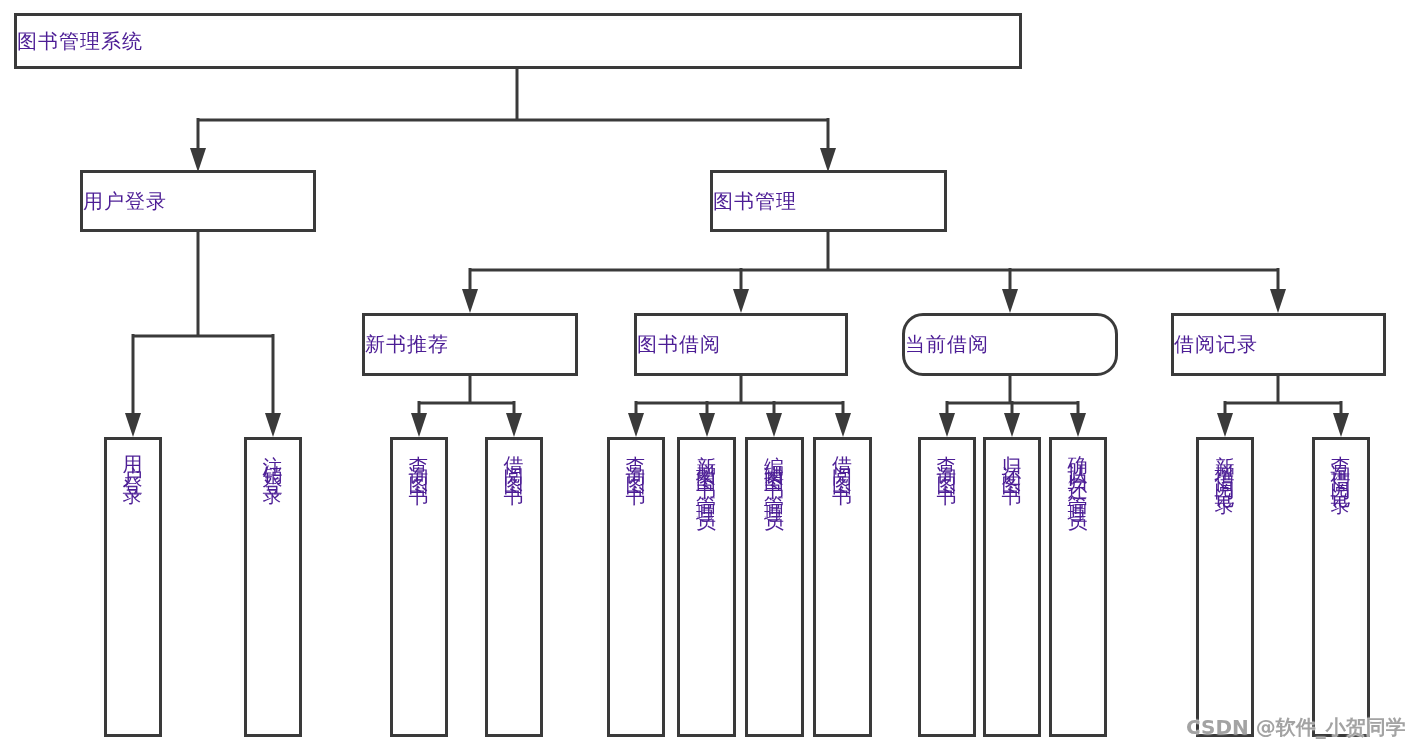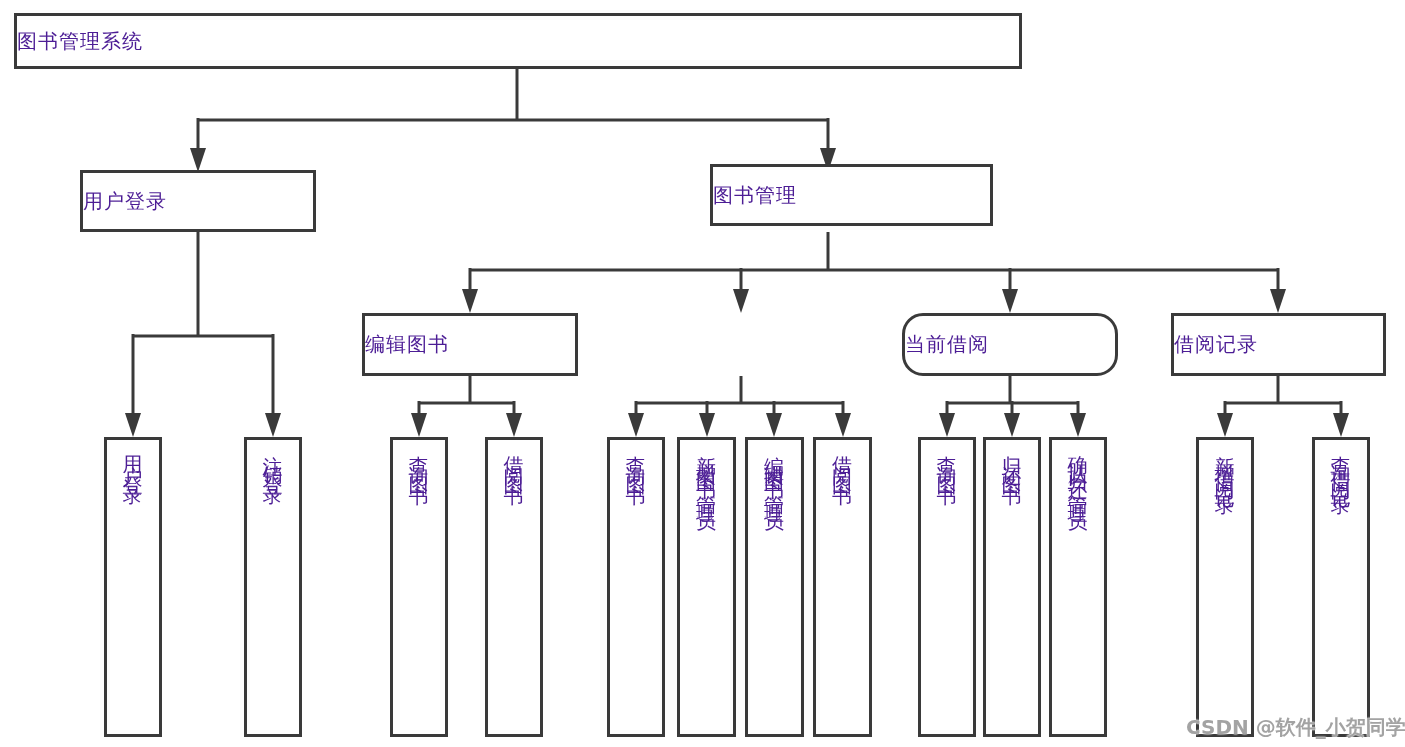--- a/index.html
+++ b/index.html
@@ -28,21 +28,21 @@
     color: #4c1d95;
     z-index: 2;
   }
   .h-node {
     font-size: 20px;
     letter-spacing: 1px;
     white-space: nowrap;
   }
   .root-node   { left: 14px;  top: 13px;  width: 1008px; height: 56px; }
   .n-userlogin { left: 80px;  top: 170px; width: 236px;  height: 62px; }
-  .n-bookmgmt  { left: 710px; top: 164px; width: 283px;  height: 62px; font-family: Liberation Serif, serif; }
+  .n-bookmgmt  { left: 710px; top: 170px; width: 237px;  height: 62px; font-family: Liberation Serif, serif; }
   .lvl3 { top: 313px; height: 63px; }
   .n-newbook   { left: 362px;  width: 216px; }
   .n-borrowmod { left: 634px;  width: 214px; }
   .n-current   { left: 902px;  width: 216px; border-radius: 21px; }
   .n-records   { left: 1171px; width: 215px; }
   .leaf {
     top: 437px;
     height: 300px;
     width: 58px;
     writing-mode: vertical-lr;
@@ -166,21 +166,24 @@
   </div>
 
   <div class="node h-node n-userlogin">
     <span>用户登录</span>
   </div>
   <div class="node h-node n-bookmgmt">
     <span>图书管理</span>
   </div>
 
   <div class="node h-node lvl3 n-newbook">
-    <span>编辑图书</span>
+    <span>新书推荐</span>
+  </div>
+  <div class="node h-node lvl3 n-borrowmod">
+    <span>图书借阅</span>
   </div>
   <div class="node h-node lvl3 n-current">
     <span>当前借阅</span>
   </div>
   <div class="node h-node lvl3 n-records">
     <span>借阅记录</span>
   </div>
 
   <div class="node leaf l1">
     <span>用户登录</span>

